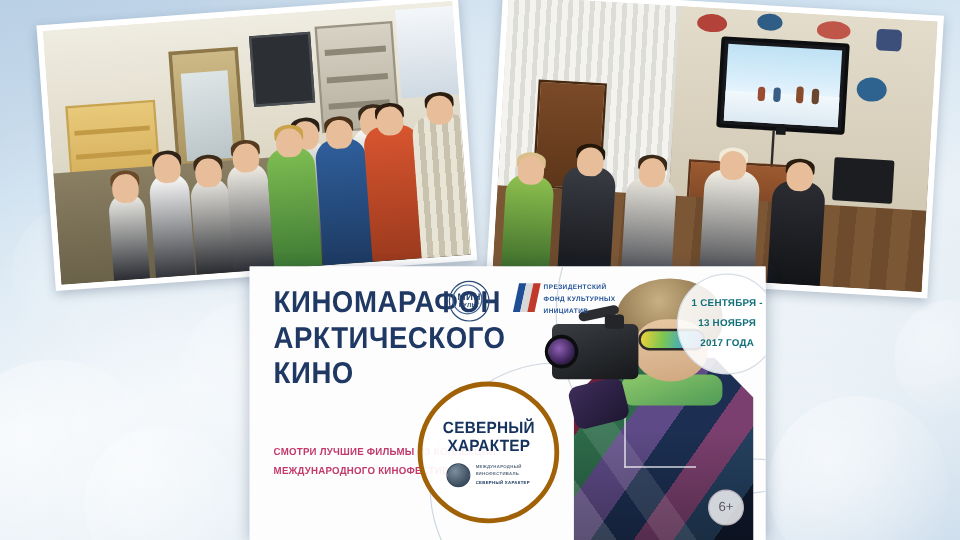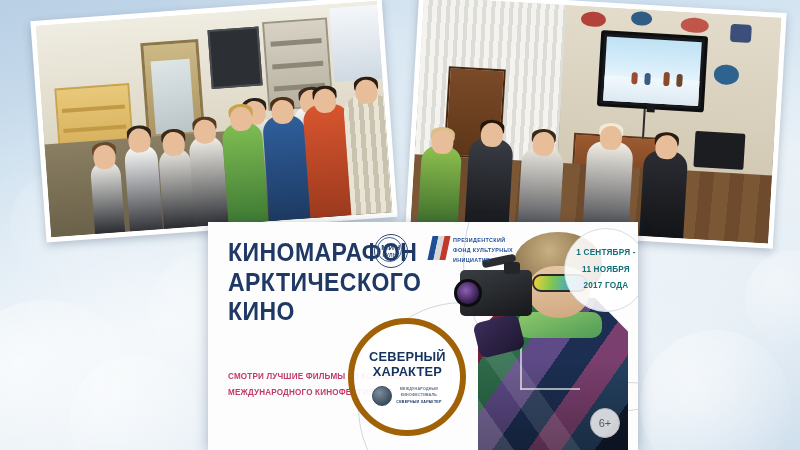--- a/index.html
+++ b/index.html
@@ -173,22 +173,22 @@
   .pfund .mark .s2{left:6px;background:#d8d8d8;transform:skewX(-12deg);}
   .pfund .mark .s3{left:12px;background:#c0392b;transform:skewX(-12deg);}
   .pfund .lines { position:absolute; left:23px; top:3px; }
   .pfund .lines div{ font-size:5.4px; font-weight:700; color:#1f4e96;
     letter-spacing:.35px; line-height:1.85; white-space:nowrap; }
 
   
   .sk-circle {
     position:absolute; left:140px; top:96px; width:118px; height:118px;
     border-radius:50%; background:rgba(255,255,255,.93);
-    border:6px solid #a16207;
-    display:flex; flex-direction:column; align-items:center; justify-content:center;text-align:center;
+    border:4px solid #a16207;
+    display:flex; flex-direction:column; align-items:center; justify-content:center;
   }
   .sk-circle .l1, .sk-circle .l2 {
     color:#16335d; font-weight:700; font-size:13.5px; letter-spacing:.2px;
     font-family:"Liberation Sans Narrow","Liberation Sans",sans-serif;
     transform: scaleX(.95);
   }
   .sk-emblem { margin-top:7px; display:flex; align-items:center; gap:4px; }
   .sk-emblem .globe { width:20px; height:20px; border-radius:50%;
     background: radial-gradient(circle at 35% 32%, #7d8f9e, #3d4f60 70%);
     border:1px solid #33485c; }
@@ -472,18 +472,18 @@
       <div class="etxt">
         <div>МЕЖДУНАРОДНЫЙ</div>
         <div>КИНОФЕСТИВАЛЬ</div>
         <div class="strong">СЕВЕРНЫЙ ХАРАКТЕР</div>
       </div>
     </div>
   </div>
 
   <div class="date-circle">
     <div>1 СЕНТЯБРЯ -</div>
-    <div>11 НОЯБРЯ</div>
+    <div>13 НОЯБРЯ</div>
     <div>2017 ГОДА</div>
   </div>
 
   <div class="age-badge">6+</div>
 </div>
 
 </body></html>

